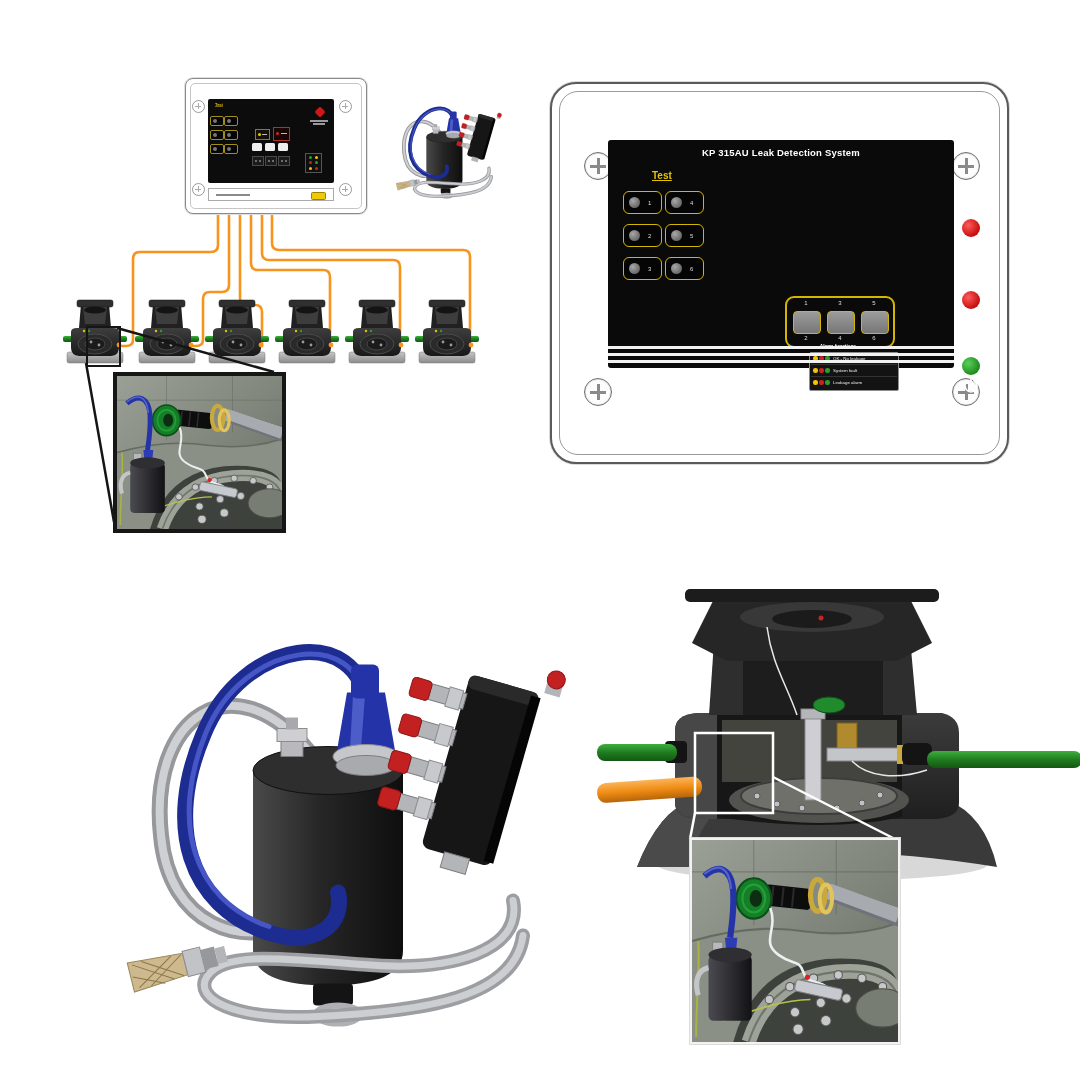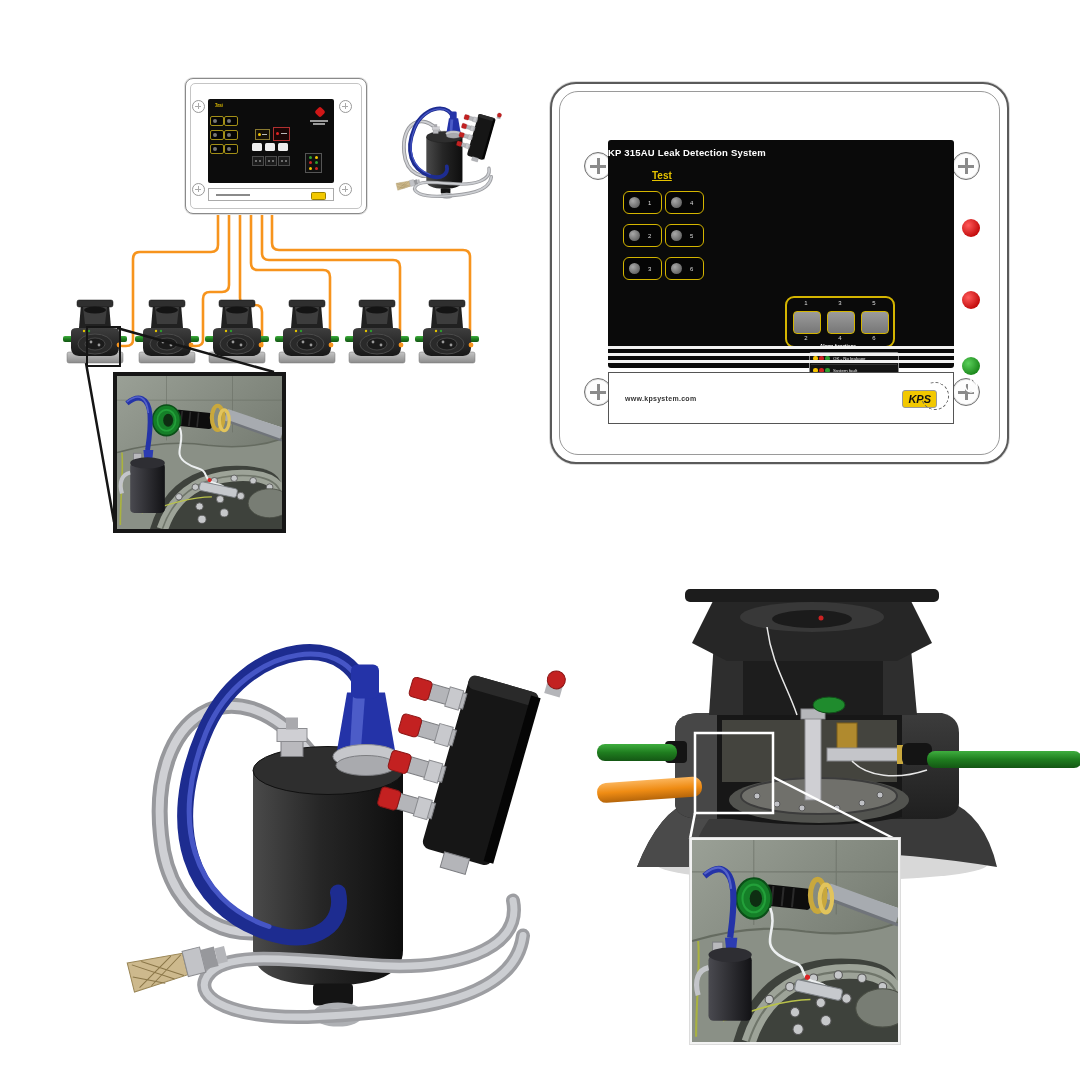--- a/index.html
+++ b/index.html
@@ -11,21 +11,21 @@
   .panel{position:absolute;left:550px;top:82px;width:455px;height:378px;background:#fff;
          border:2px solid #5a5a5a;border-radius:26px;box-shadow:0 0 0 1px #d9d9d9;}
   .panel-inner-line{position:absolute;inset:7px;border:1px solid #9a9a9a;border-radius:19px;}
   .screw{position:absolute;width:26px;height:26px;border-radius:50%;background:#fdfdfd;
          border:1.5px solid #6f6f6f;box-shadow:inset 0 0 0 1px #e2e2e2;}
   .screw::before,.screw::after{content:"";position:absolute;background:#8a8a8a;}
   .screw::before{left:11.5px;top:5px;width:3px;height:16px;}
   .screw::after{left:5px;top:11.5px;width:16px;height:3px;}
   .panel-face{position:absolute;left:56px;top:56px;width:346px;height:228px;background:#0a0a0a;border-radius:3px;}
   .stripe{position:absolute;left:0;width:346px;height:2.5px;background:#f2f2f2;}
-  .panel-title{position:absolute;left:0;top:7px;width:346px;text-align:left;color:#fff;
+  .panel-title{position:absolute;left:0;top:7px;width:346px;text-align:center;color:#fff;
                font-size:9.5px;font-weight:bold;letter-spacing:.2px;}
   .test-label{position:absolute;left:44px;top:30px;color:#e6c300;font-weight:bold;font-size:10px;
               text-decoration:underline;}
   .tbtn{position:absolute;width:37px;height:21px;border:1.5px solid #d4b500;border-radius:6px;
         background:#050505;display:flex;align-items:center;}
   .tbtn .dot{width:11px;height:11px;border-radius:50%;margin-left:5px;
              background:radial-gradient(circle at 35% 35%, #a8a8a8, #4e4e4e);}
   .tbtn .num{color:#ddd;font-size:6px;margin-left:8px;}
   .conn-block{position:absolute;left:177px;top:156px;width:106px;height:48px;
               border:2px solid #d4b500;border-radius:9px;}
@@ -438,27 +438,20 @@
       <svg class="ind-icon" style="left:355px;top:238px" width="16" height="16" viewBox="0 0 16 16">
         <path d="M5,2.8 A6,6 0 1 0 11,2.8" fill="none" stroke="#fff" stroke-width="1.6" stroke-linecap="round"></path>
         <path d="M8,0.5 V6.5" stroke="#fff" stroke-width="1.6" stroke-linecap="round"></path>
       </svg>
 
       <div class="stripe" style="top:206px"></div>
       <div class="stripe" style="top:213px"></div>
       <div class="stripe" style="top:220px"></div>
     </div>
 
-    <div class="panel-footer">
-      <span class="website">www.kpsystem.com</span>
-      <span class="kps-logo">
-        <span class="kps-badge">KPS</span>
-        <span class="kps-arc"></span>
-      </span>
-    </div>
   </div>
 
   <svg class="abs" style="left:103px;top:598px" width="480" height="445" viewBox="0 0 480 440">
       <use href="#sym-sensor"></use>
     </svg>
 
   <svg class="abs" style="left:597px;top:565px" width="485" height="320" viewBox="0 0 485 320">
     <ellipse cx="225" cy="300" rx="165" ry="16" fill="#d8d8d8"></ellipse>
     <path d="M40,302 Q62,246 95,235 L350,235 Q388,250 400,302 Q300,286 225,288 Q120,290 40,302 Z" fill="#3a3a3a"></path>
     <path d="M40,302 Q62,246 95,235 L130,235 Q100,260 92,302 Z" fill="#4a4a4a"></path>

